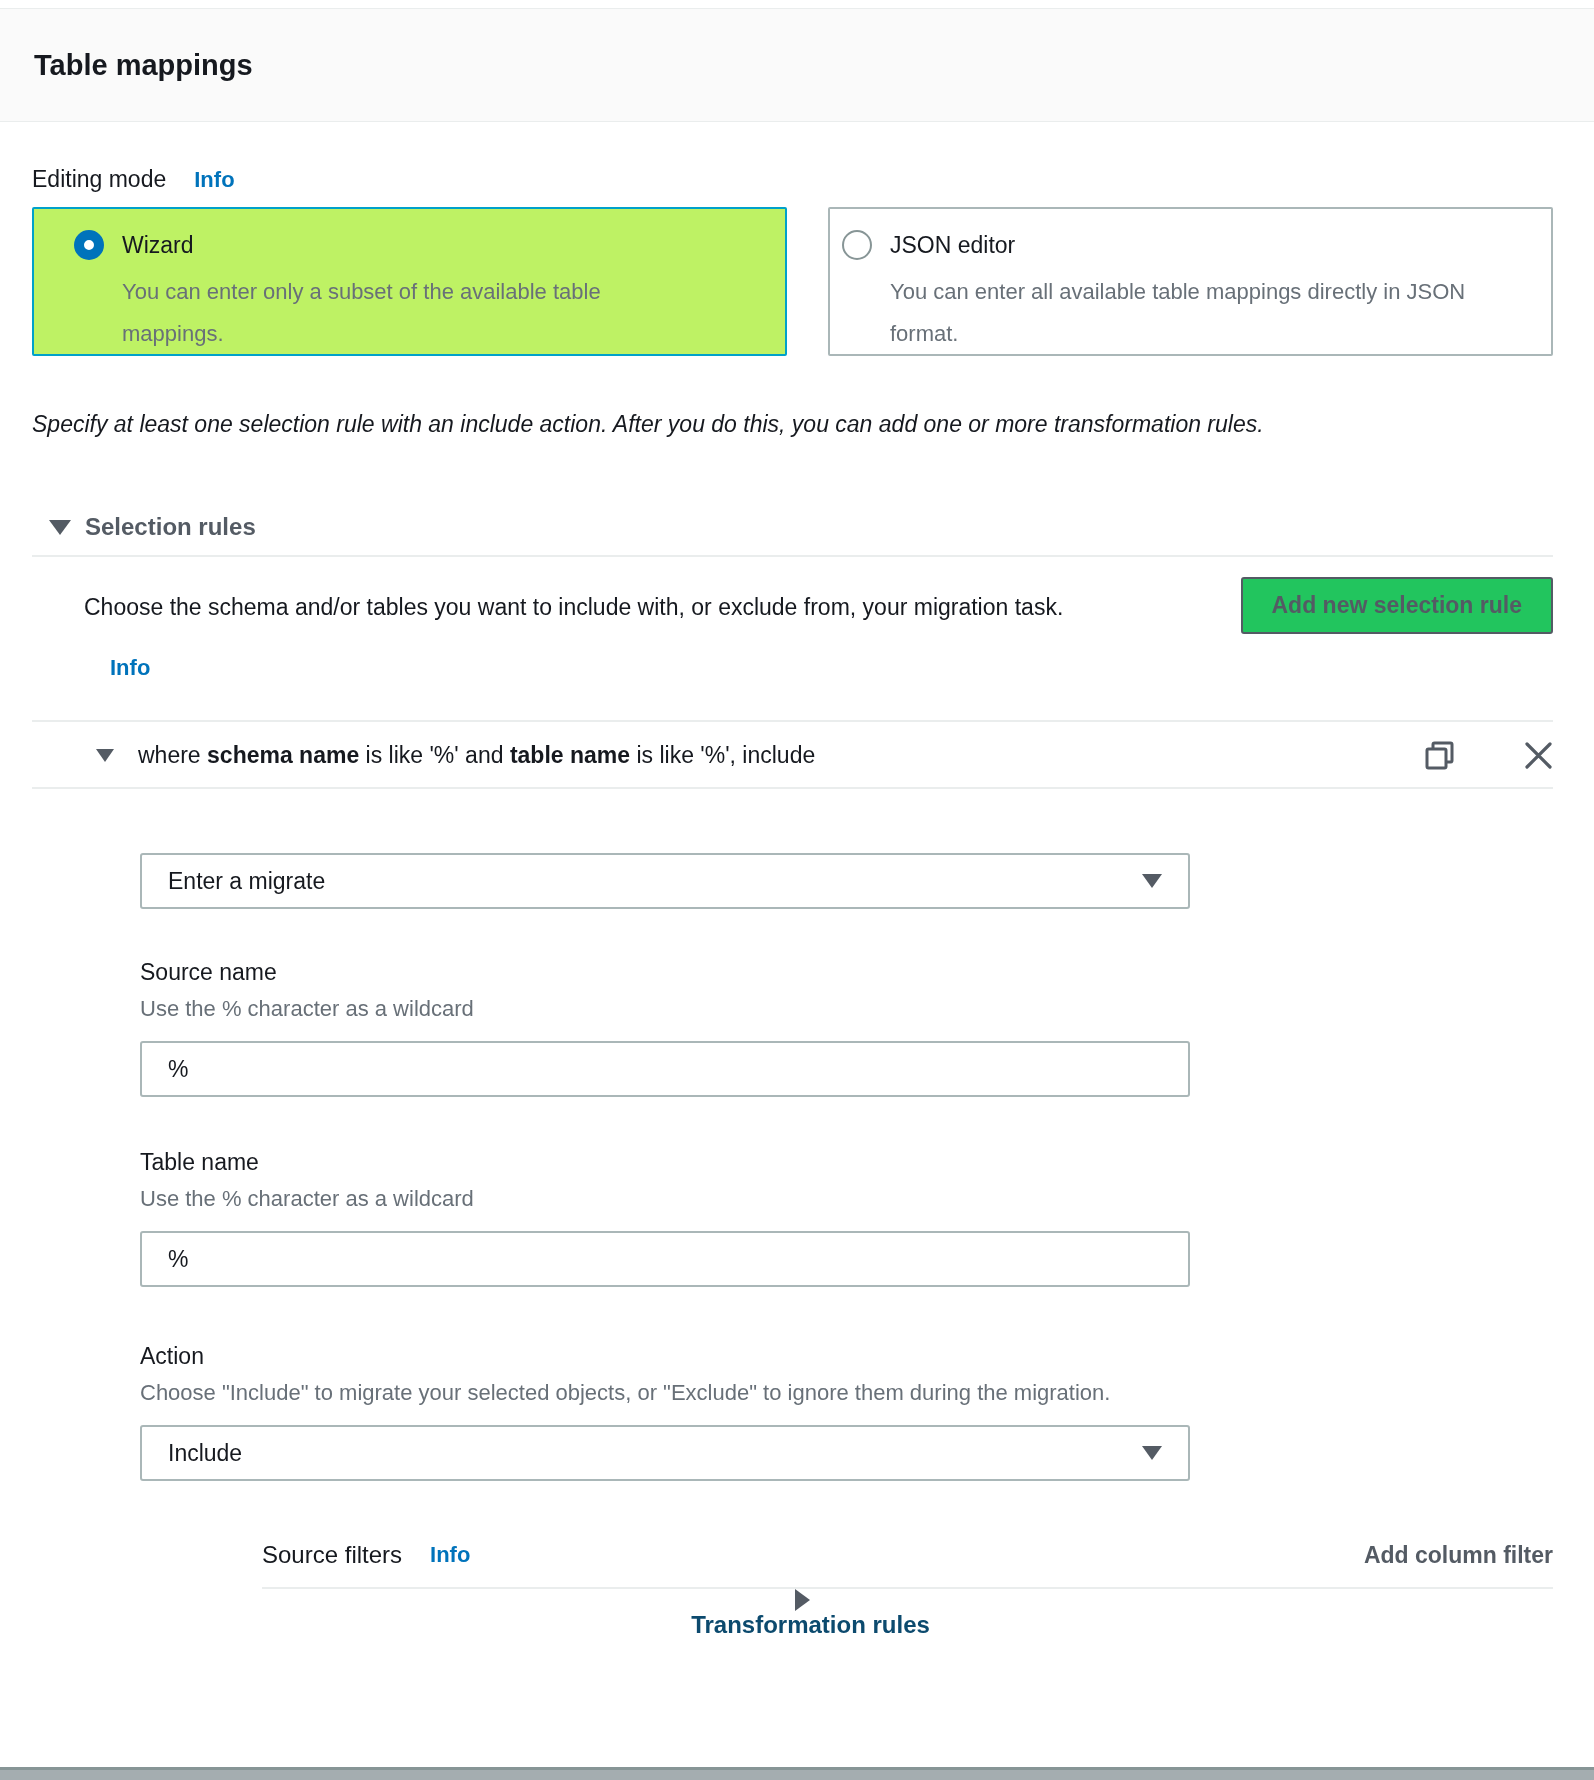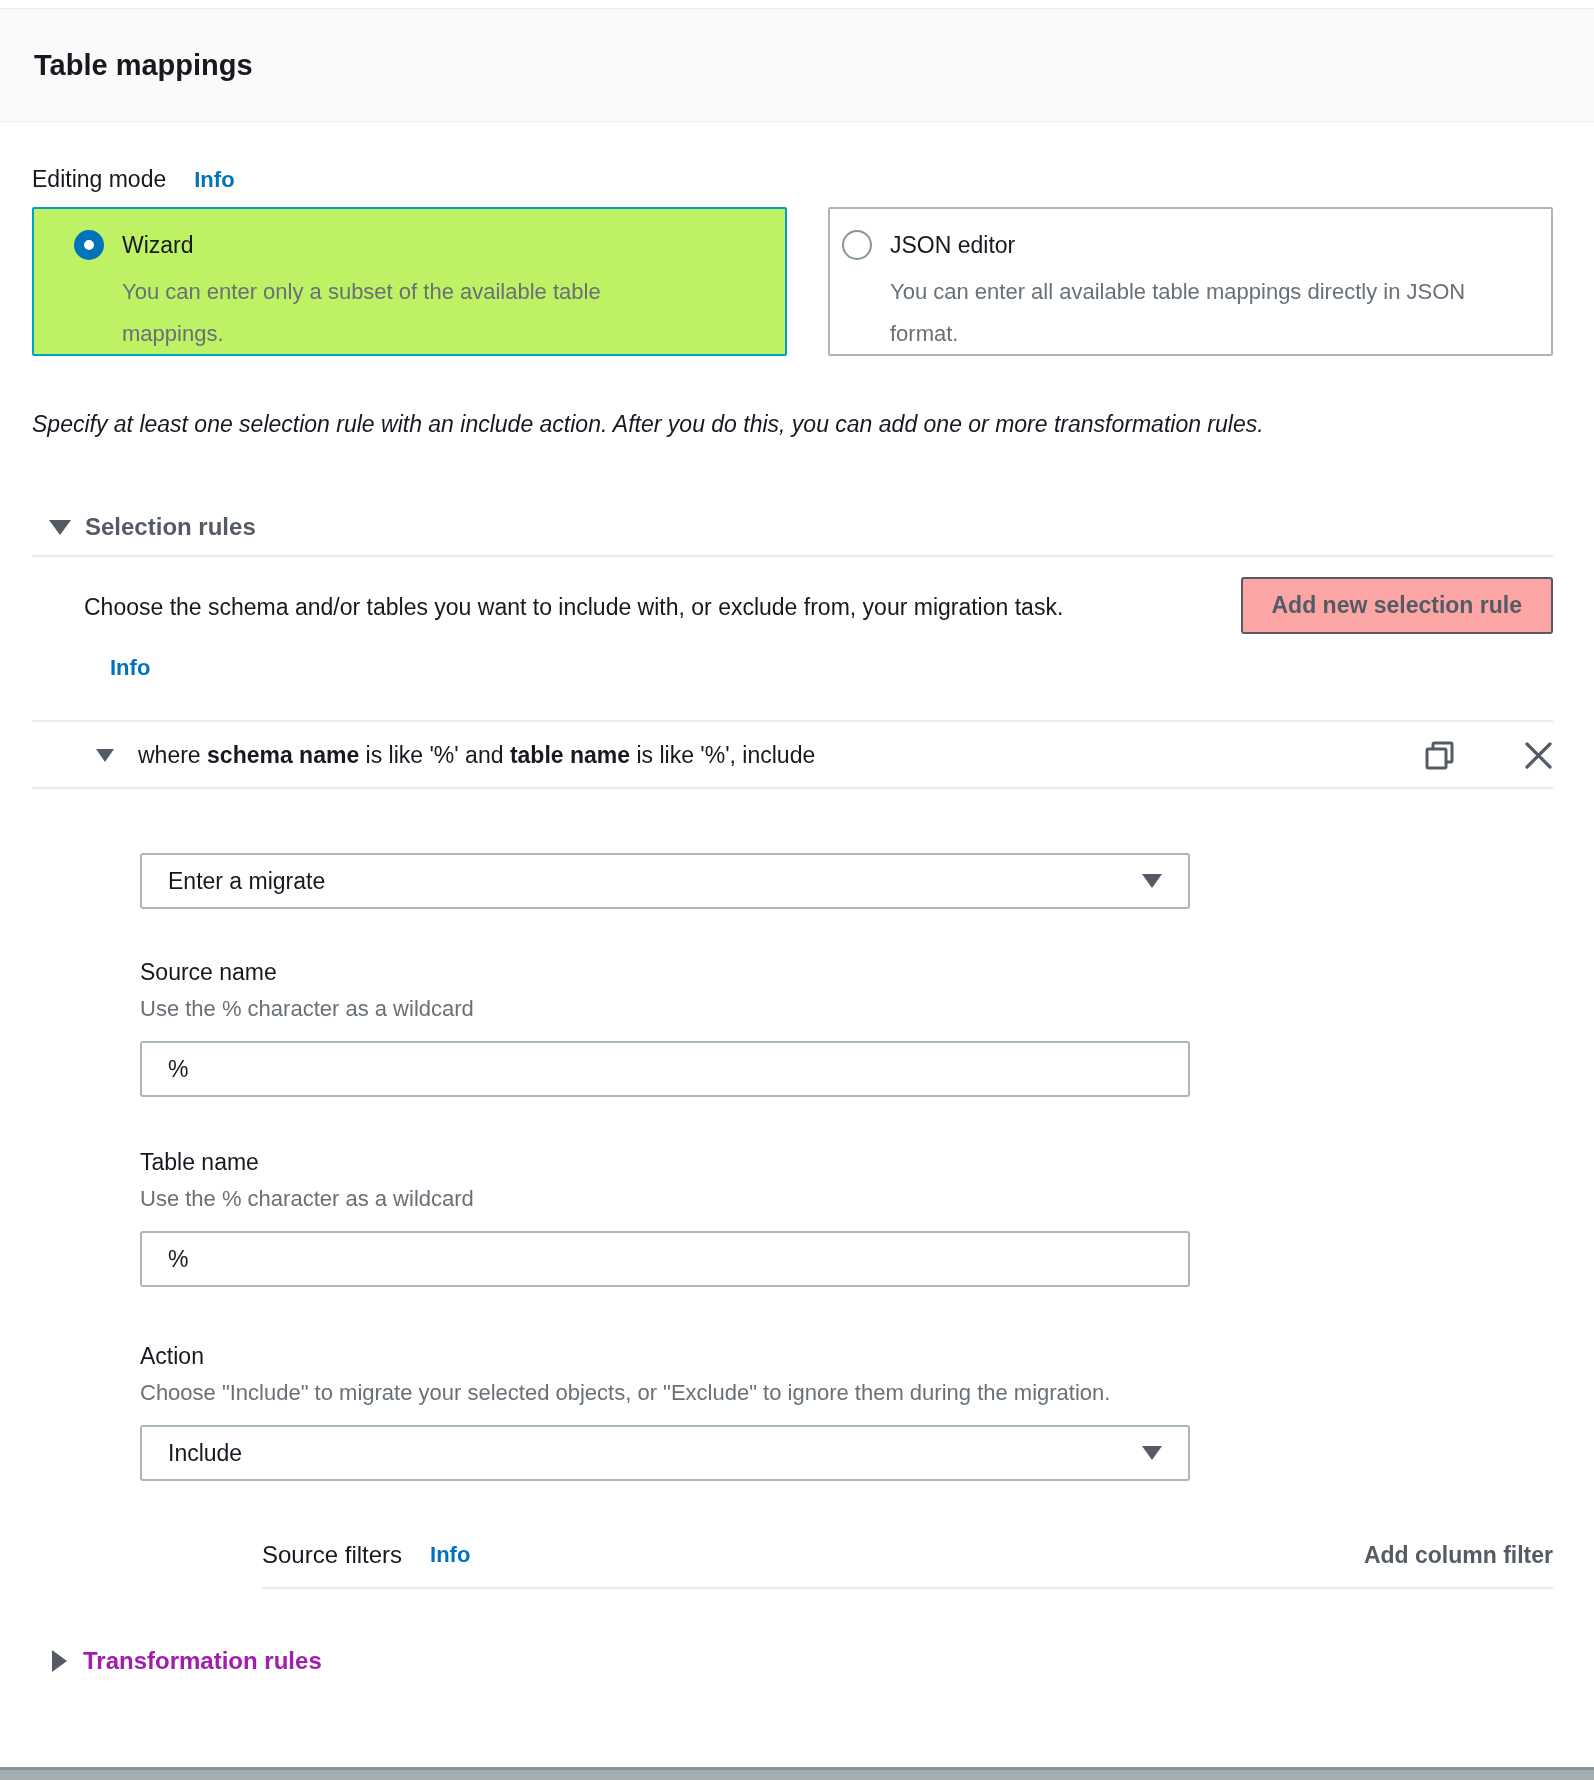--- a/index.html
+++ b/index.html
@@ -42,21 +42,21 @@
   .section-header .label { font-size:24px; font-weight:700; margin-left:14px; }
   .caret-down-lg { width:0; height:0; border-left:11px solid transparent; border-right:11px solid transparent; border-top:15px solid #545b64; }
   .caret-right-lg { width:0; height:0; border-top:11px solid transparent; border-bottom:11px solid transparent; border-left:15px solid #545b64; }
   .divider { border-bottom:2px solid #eaeded; }
   .div-1 { margin-top:14px; }
 
   .choose-row { display:flex; align-items:flex-start; margin-top:20px; }
   .choose-text { font-size:23px; line-height:60px; margin-left:52px; max-width:1040px; }
   .choose-text .info-link { margin-left:26px; }
   .btn-secondary {
-    margin-left:auto; height:57px; background:#fca5a5; border:2px solid #545b64; border-radius:3px;
+    margin-left:auto; height:57px; background:#22c55e; border:2px solid #545b64; border-radius:3px;
     padding:0 29px; font-size:23px; font-weight:700; color:#545b64; line-height:53px; cursor:pointer;
     font-family:"Liberation Sans", sans-serif; flex:none;
   }
   .div-2 { margin-top:22px; }
 
   .rule-header { display:flex; align-items:center; margin-top:18px; padding-left:64px; }
   .caret-down-sm { width:0; height:0; border-left:9px solid transparent; border-right:9px solid transparent; border-top:13px solid #545b64; cursor:pointer; }
   .rule-title { font-size:23px; margin-left:24px; }
   .rule-title b { font-weight:700; }
   .rule-icons { margin-left:auto; display:flex; align-items:center; }
@@ -77,21 +77,21 @@
     font-size:23px; color:#16191f; margin-top:19px; cursor:pointer;
   }
   .control .caret-dd { width:0; height:0; border-left:10px solid transparent; border-right:10px solid transparent; border-top:14px solid #545b64; }
   input.control { cursor:text; font-family:"Liberation Sans", sans-serif; }
 
   .source-filters-row { display:flex; align-items:center; margin-top:60px; padding-left:122px; }
   .sf-label { font-size:24px; color:#16191f; }
   .sf-add { margin-left:auto; font-size:23px; font-weight:700; color:#545b64; cursor:pointer; background:none; border:none; font-family:"Liberation Sans", sans-serif; }
   .sf-divider { margin-left:122px; margin-top:18px; border-bottom:2px solid #eaeded; }
 
-  .transform-header { margin-top:58px; padding-left:20px; display:flex; align-items:center; color:#a21caf; cursor:pointer; }
+  .transform-header { padding-left:20px; display:flex; align-items:center; color:#0c4a6e; cursor:pointer;flex-direction:column; }
   .transform-header .label { font-size:24px; font-weight:700; margin-left:16px; }
 
   .bottom-bar { position:absolute; left:0; right:0; bottom:0; height:13px; background:#a4adb0; border-top:3px solid #879596; }
 </style>
 </head>
 <body>
 
 <div class="top-strip"></div>
 
 <div class="page-header">

